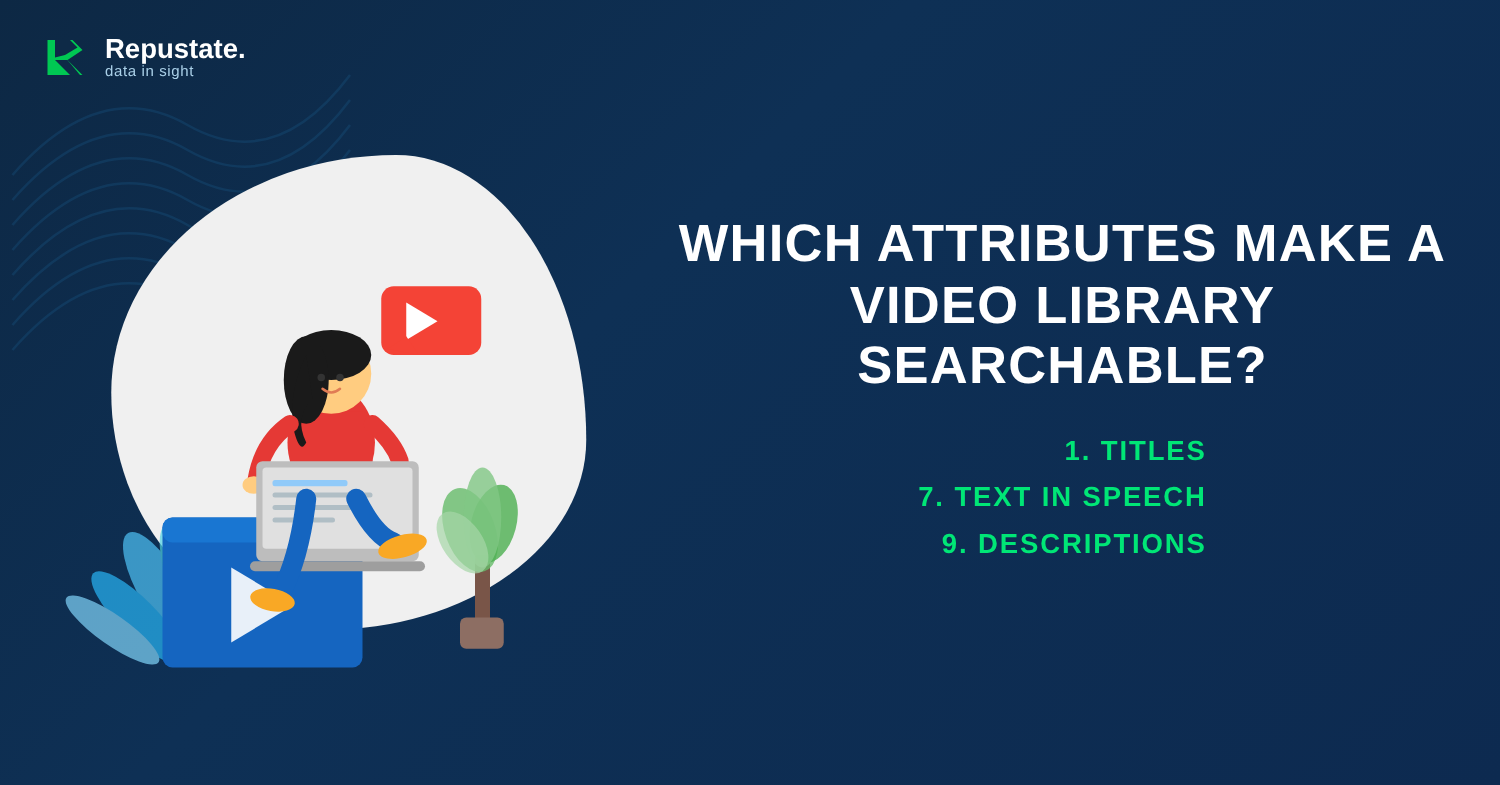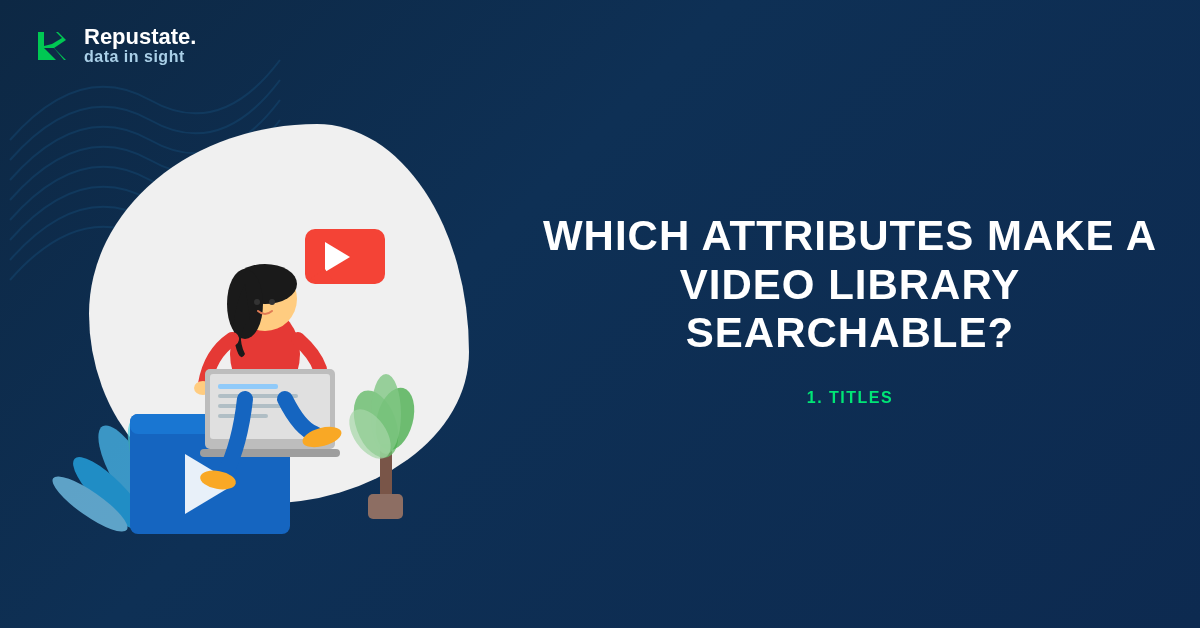--- a/index.html
+++ b/index.html
@@ -75,21 +75,21 @@
       text-transform: uppercase;
       letter-spacing: 1px;
     }
 
     .list {
       list-style: none;
       text-align: center;
     }
 
     .list li {
-      font-size: 16px;
+      font-size: 22px;
       font-weight: 800;
       color: #00e676;
       text-transform: uppercase;
       letter-spacing: 1.5px;
       margin-bottom: 6px;
       line-height: 1.4;
       text-align: right;
     }
 
     
@@ -114,22 +114,22 @@
     }
 
     .logo-name {
       font-size: 22px;
       font-weight: 900;
       color: #ffffff;
       line-height: 1;
     }
 
     .logo-tagline {
-      font-size: 16px;
-      font-weight: 700;
+      font-size: 12px;
+      font-weight: 400;
       color: #aad0e8;
       letter-spacing: 0.5px;
     }
   </style>
 </head>
 <body>
 
 <div class="container">
 
   <svg class="wave-lines" viewBox="0 0 300 300" fill="none" xmlns="http://www.w3.org/2000/svg">
@@ -232,16 +232,18 @@
   </div>
 
   <div class="right-panel">
     <h1 class="title">
       <span>WHICH ATTRIBUTES MAKE A</span><br>
       <span>VIDEO LIBRARY SEARCHABLE?</span>
     </h1>
 
     <ul class="list">
       <li>1. TITLES</li>
+      <li>7. TEXT IN SPEECH</li>
+      <li>9. DESCRIPTIONS</li>
     </ul>
   </div>
 
 </div>
 
 </body></html>

